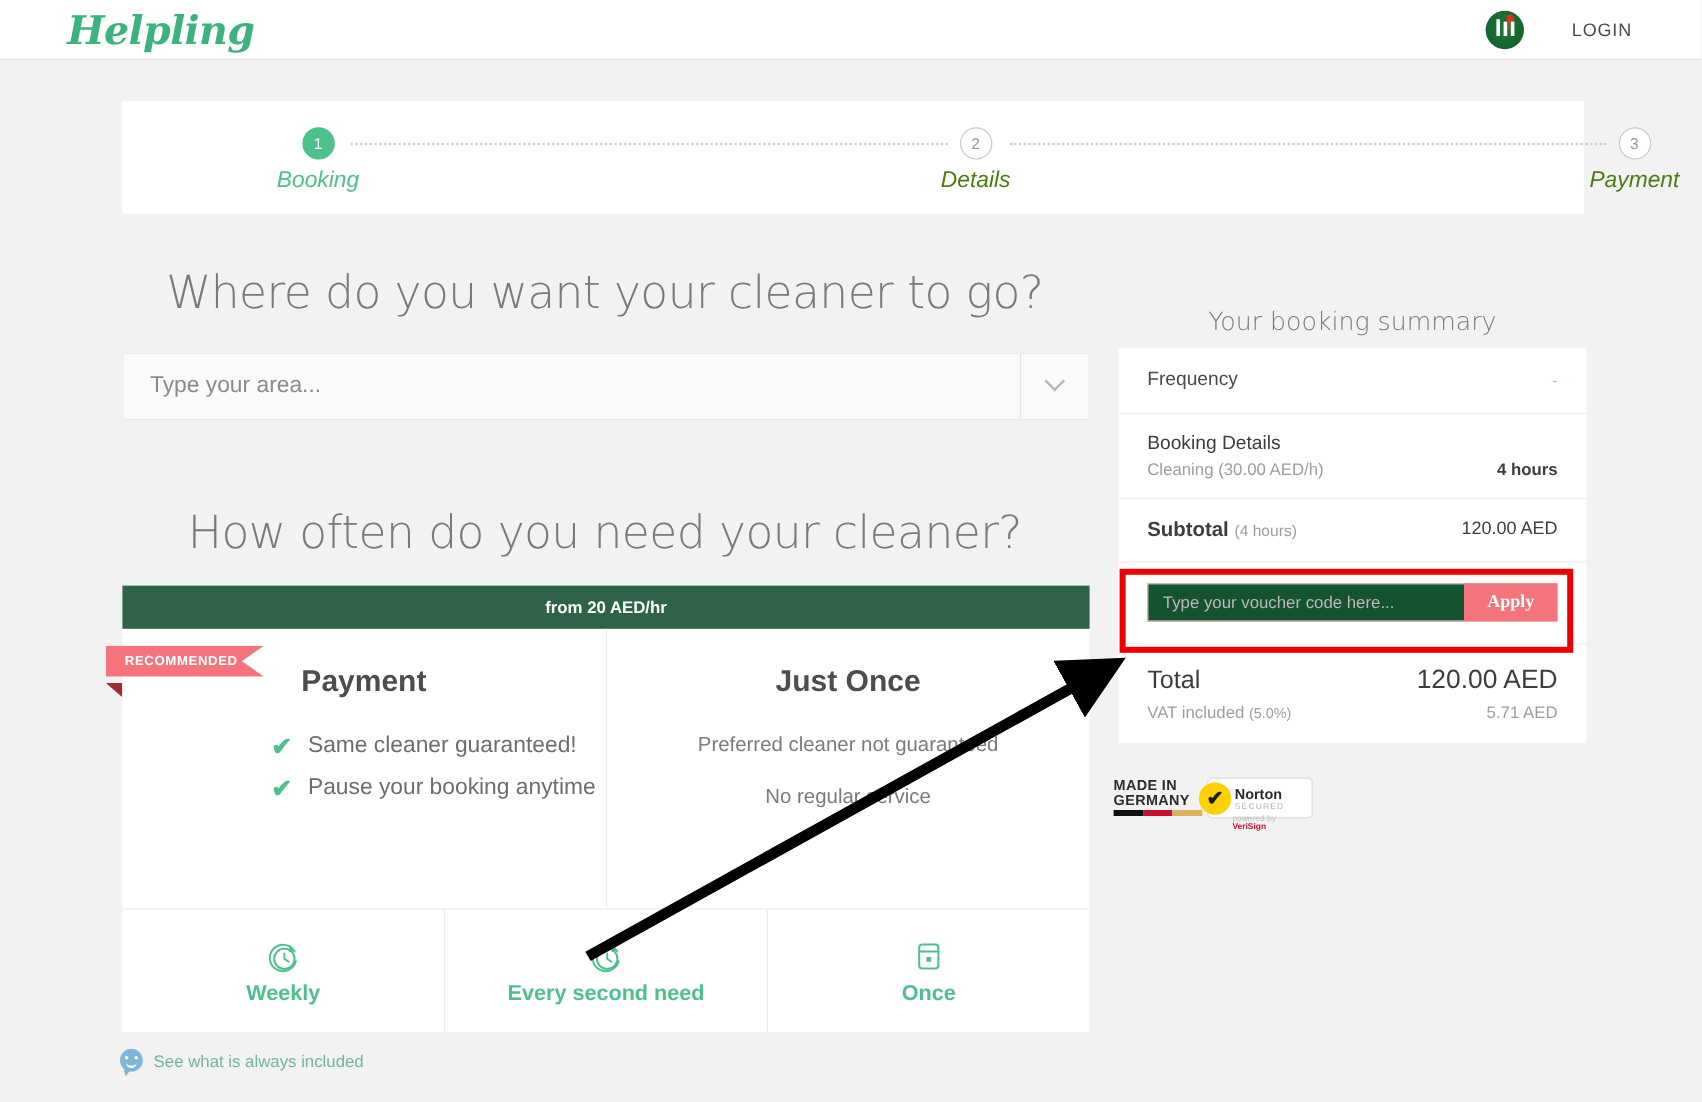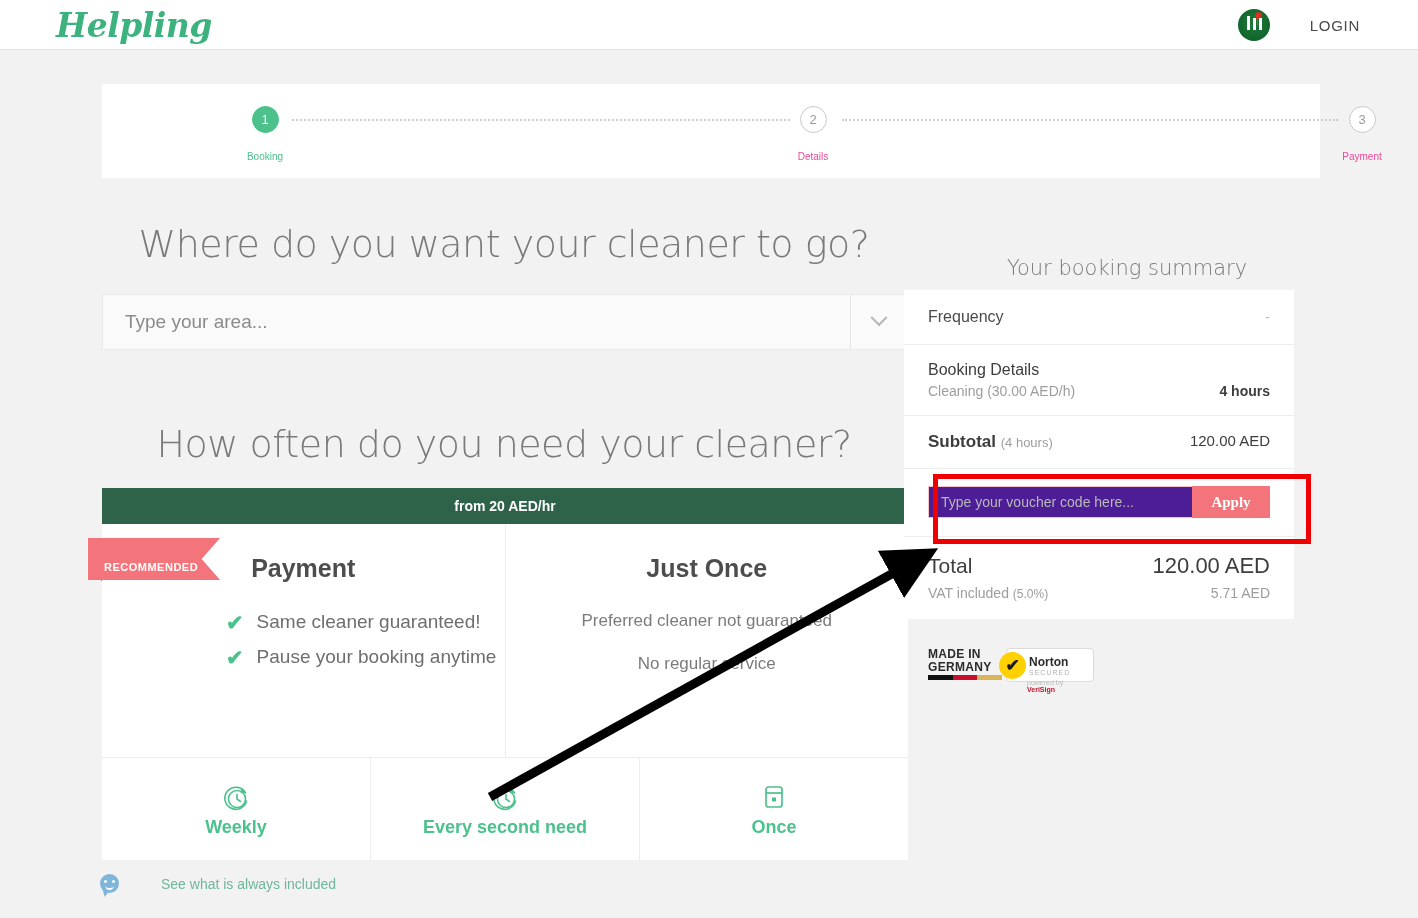--- a/index.html
+++ b/index.html
@@ -65,23 +65,23 @@
     width: 27px; height: 27px; border-radius: 50%;
     margin: 0 auto; line-height: 25px; font-size: 13px;
     display: block;
   }
   .step.active .step-circle {
     background: #4cc18c; color: #fff; border: 1px solid #4cc18c;
   }
   .step.inactive .step-circle {
     background: #fff; color: #9a9a9a; border: 1px solid #c8c8c8;
   }
-  .step-label { margin-top: 18px; font-size: 10px; }
+  .step-label { margin-top: 7px; font-size: 19px; font-style: italic; }
   .step.active .step-label { color: #4cc18c; }
-  .step.inactive .step-label { color: #ec4899; }
+  .step.inactive .step-label { color: #4d7c0f; }
   .step1 { left: 108px; }
   .step2 { left: 656px; }
   .step3 { left: 1205px; }
   .dotted-line {
     position: absolute; top: 35px; height: 1px;
     border-top: 2px dotted #cfcfcf;
   }
   .dl1 { left: 190px; width: 498px; }
   .dl2 { left: 740px; width: 496px; }
 
@@ -153,21 +153,21 @@
   .feat-text { font-size: 19px; color: #6e6e6e; }
   .plain-list { margin-top: 26px; text-align: center; padding: 0 42px; }
   .plain-line {
     font-size: 17px; color: #7b7b7b; line-height: 1.38;
     margin-bottom: 20px;
   }
   .ribbon {
     position: absolute; left: -14px; top: 14px;
     background: #f4747b; color: #fff;
     font-size: 11px; font-weight: bold; letter-spacing: 0.5px;
-    padding: 23px 22px 7px 16px;
+    padding: 7px 22px 7px 16px;
     clip-path: polygon(0 0, 100% 0, 86% 50%, 100% 100%, 0 100%);
     z-index: 4;
   }
   .ribbon-fold {
     position: absolute; left: -14px; top: 45px;
     width: 14px; height: 12px;
     background: #a32a33;
     clip-path: polygon(0 0, 100% 0, 100% 100%);
     z-index: 3;
   }
@@ -198,31 +198,31 @@
   .smiley::after {
     content: ""; position: absolute; left: 5px; top: 10px;
     width: 9px; height: 4px;
     border-bottom: 2px solid #fff; border-radius: 0 0 9px 9px;
   }
   .smiley-tail {
     position: absolute; left: 3px; bottom: -4px;
     width: 6px; height: 6px; background: #7fb5d8;
     clip-path: polygon(0 0, 100% 0, 30% 100%);
   }
-  .included-text { font-size: 14px; color: #6fb79a; margin-left: 33px; }
+  .included-text { font-size: 14px; color: #6fb79a; }
 
   
   .summary-title {
     position: absolute; left: 932px; top: 256px;
     width: 390px; text-align: center;
     font-family: "DejaVu Sans", sans-serif; font-weight: 300;
     font-size: 21px; color: #7b7b7b;
   }
   .summary-card {
-    position: absolute; left: 904px; top: 290px;
+    position: absolute; left: 932px; top: 290px;
     width: 390px; background: #fff;
   }
   .srow {
     padding: 16px 24px; border-bottom: 1px solid #ededed;
     display: flex; justify-content: space-between; align-items: flex-start;
   }
   .srow:last-child { border-bottom: none; }
   .s-freq { height: 55px; align-items: center; }
   .s-label { font-size: 16px; color: #4a4a4a; }
   .s-val-dash { font-size: 14px; color: #8fd3b4; }
@@ -230,21 +230,21 @@
   .bd-left .bd-sub { font-size: 14px; color: #9d9d9d; margin-top: 4px; }
   .bd-right { font-size: 14px; font-weight: bold; color: #3d3d3d; align-self: flex-end; }
   .sub-label { font-size: 17px; color: #3d3d3d; font-weight: bold; }
   .sub-label .paren { font-size: 13px; font-weight: normal; color: #9d9d9d; }
   .sub-val { font-size: 15px; color: #3d3d3d; }
 
   .voucher-row { padding: 17px 24px 18px; border-bottom: 1px solid #ededed; }
   .voucher-wrap { display: flex; height: 32px; }
   .voucher-input {
     flex: 1; border: 1px solid #f6c5c8; border-right: none;
-    background: #4c1d95; padding: 0 12px;
+    background: #14532d; padding: 0 12px;
     font-size: 14px; color: #b9b9b9;
     font-family: "Liberation Sans", sans-serif;
     outline: none;
   }
   .voucher-input::placeholder { color: #b9b9b9; }
   .apply-btn {
     width: 78px; background: #f4747b; color: #fff;
     border: none; font-size: 15px; font-weight: bold;
     cursor: pointer; font-family: Liberation Serif, serif;
   }

